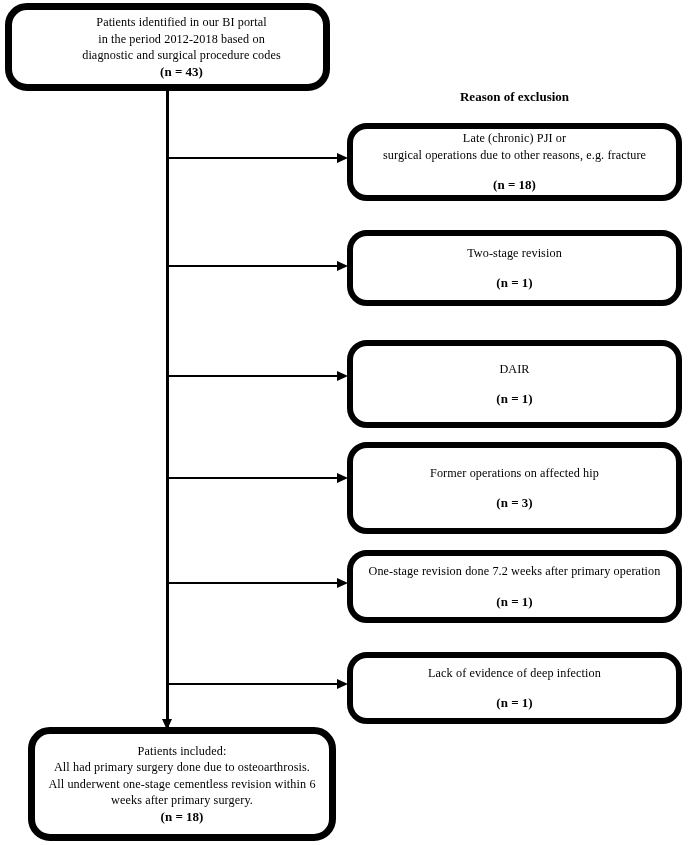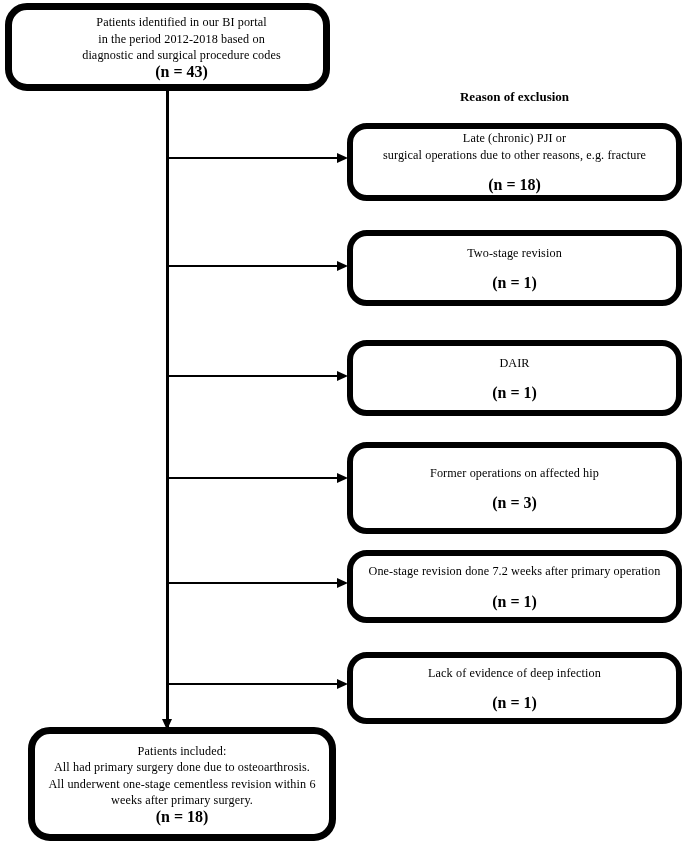--- a/index.html
+++ b/index.html
@@ -36,21 +36,21 @@
     font-size: 12.2px;
     line-height: 16.5px;
     letter-spacing: 0.1px;
     white-space: pre-line;
     padding: 0 6px;
     box-sizing: border-box;
   }
   .node .node-count {
     display: block;
     width: 100%;
-    font-size: 16px;
+    font-size: 13px;
     line-height: 16.5px;
     font-weight: bold;
     padding: 0 6px;
     box-sizing: border-box;
   }
   .node.gap .node-count {
     margin-top: 14px;
   }
 
   #node-source {
@@ -165,21 +165,21 @@
     </div>
   </div>
 
   <div class="node exclusion gap" style="top:230px; height:76px;">
     <div>
       <span class="node-text">Two-stage revision</span>
       <span class="node-count">(n = 1)</span>
     </div>
   </div>
 
-  <div class="node exclusion gap" style="top:340px; height:76px;">
+  <div class="node exclusion gap" style="top:340px; height:88px;">
     <div>
       <span class="node-text">DAIR</span>
       <span class="node-count">(n = 1)</span>
     </div>
   </div>
 
   <div class="node exclusion gap" style="top:442px; height:92px;">
     <div>
       <span class="node-text">Former operations on affected hip</span>
       <span class="node-count">(n = 3)</span>

